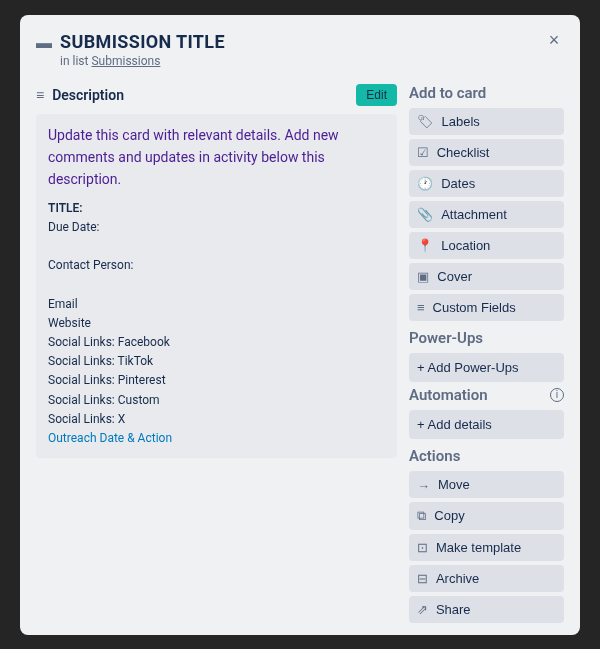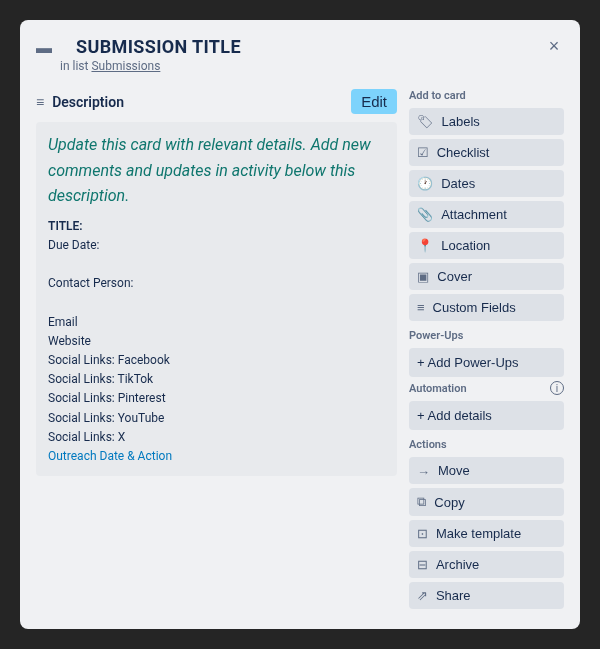--- a/index.html
+++ b/index.html
@@ -45,21 +45,20 @@
       font-size: 16px;
     }
     .modal-header-content {
       flex: 1;
     }
     .modal-title {
       font-size: 18px;
       font-weight: 700;
       color: #172b4d;
       letter-spacing: 0.02em;
-      margin-left: 16px;
     }
     .modal-subtitle {
       font-size: 12px;
       color: #5e6c84;
       margin-top: 2px;
     }
     .modal-subtitle a {
       color: #5e6c84;
     }
     .close-btn {
@@ -97,56 +96,55 @@
       color: #5e6c84;
       font-size: 14px;
     }
     .section-title {
       font-size: 14px;
       font-weight: 600;
       color: #172b4d;
       flex: 1;
     }
     .edit-btn {
-      background: #7dd3fc;
+      background: #14b8a6;
       border: none;
       border-radius: 4px;
       padding: 4px 10px;
-      font-size: 15px;
+      font-size: 12px;
       color: #172b4d;
       cursor: pointer;
     }
     .description-area {
       background: #e8eaed;
       border-radius: 4px;
       padding: 10px 12px;
       font-size: 12px;
       color: #172b4d;
       line-height: 1.6;
       min-height: 280px;
     }
     .description-area .desc-intro {
-      color: #0f766e;
+      color: #4c1d95;
       margin-bottom: 8px;
-      font-size: 16px;
-      font-style: italic;
+      font-size: 14px;
     }
     .description-area .field-label {
       font-weight: 600;
     }
     .description-area .link-text {
       color: #0079bf;
       text-decoration: none;
     }
     .sidebar {
       width: 155px;
       flex-shrink: 0;
     }
     .sidebar-section-label {
-      font-size: 11px;
+      font-size: 15px;
       font-weight: 600;
       color: #5e6c84;
       margin-bottom: 6px;
       margin-top: 8px;
       text-transform: none;
     }
     .sidebar-section-label:first-child { margin-top: 0; }
     .sidebar-btn {
       display: flex;
       align-items: center;
@@ -234,21 +232,21 @@
           <div><span class="field-label">TITLE:</span></div>
           <div>Due Date:</div>
           <div>&nbsp;</div>
           <div>Contact Person:</div>
           <div>&nbsp;</div>
           <div>Email</div>
           <div>Website</div>
           <div>Social Links: Facebook</div>
           <div>Social Links: TikTok</div>
           <div>Social Links: Pinterest</div>
-          <div>Social Links: YouTube</div>
+          <div>Social Links: Custom</div>
           <div>Social Links: X</div>
           <div><a href="#" class="link-text">Outreach Date &amp; Action</a></div>
         </div>
       </div>
 
       <div class="sidebar">
         <div class="sidebar-section-label">Add to card</div>
 
         <button class="sidebar-btn">
           <span class="btn-icon">🏷</span>

